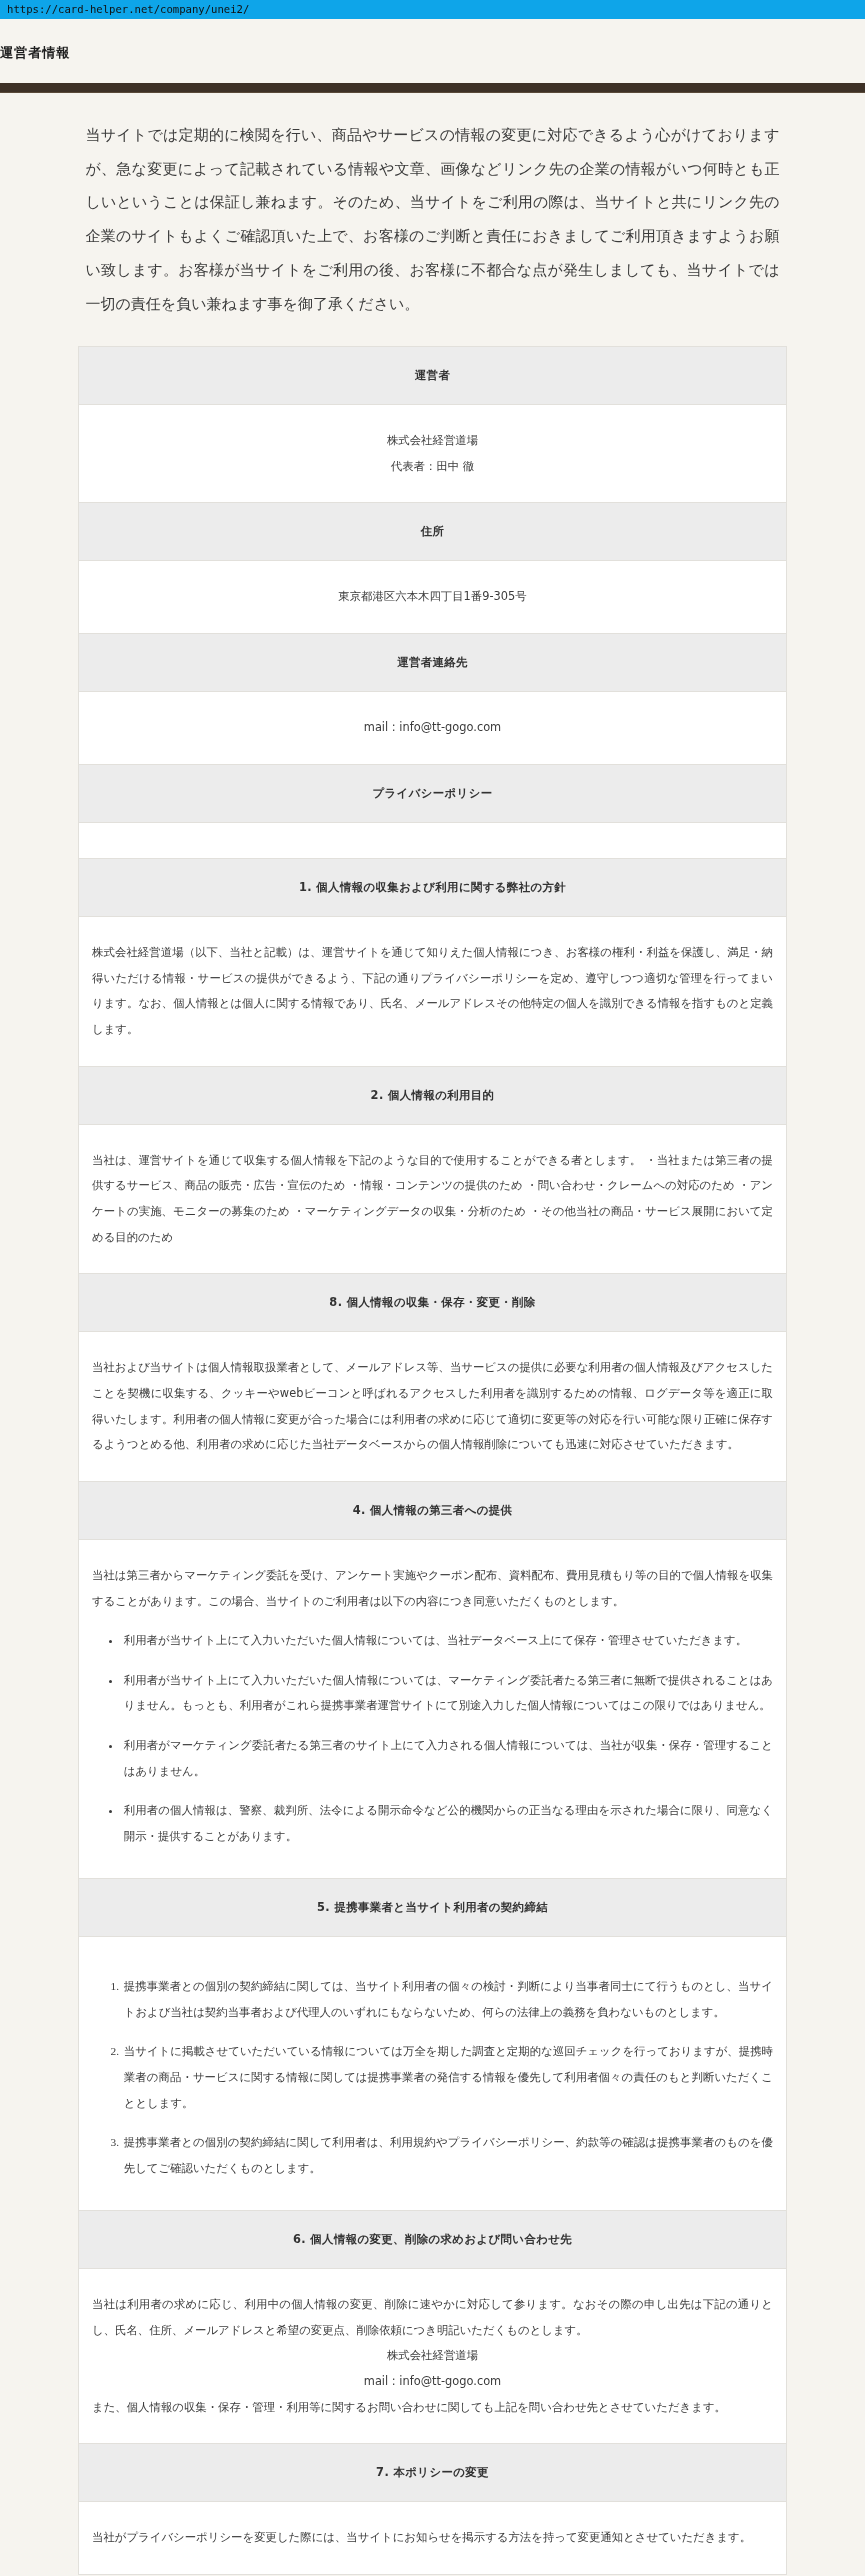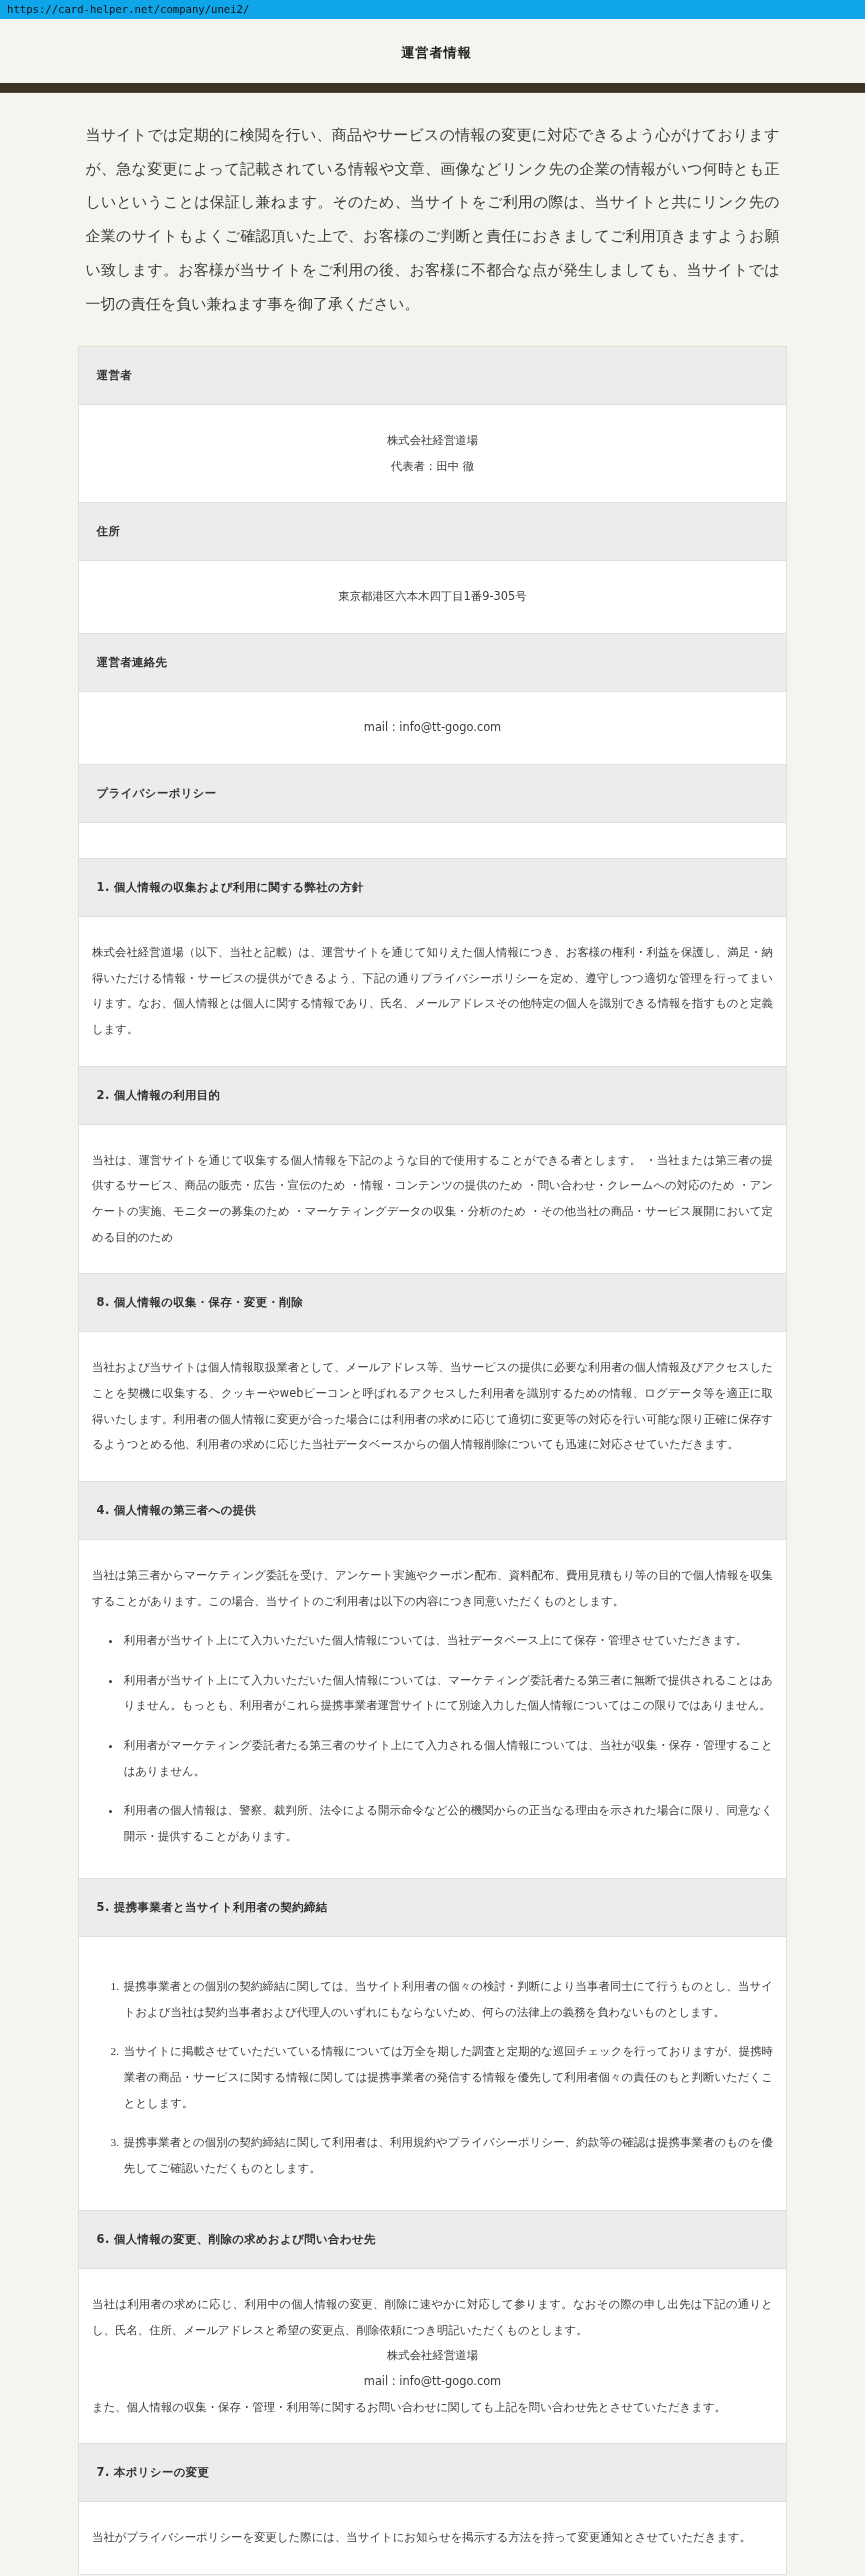--- a/index.html
+++ b/index.html
@@ -18,26 +18,25 @@
   .url-bar {
     background: #0ea5e9;
     padding: 2.6px 7px 3.5px 7px;
     font-family: "DejaVu Sans Mono", monospace;
     font-size: 10.6px;
     color: #111;
     line-height: 1.2;
   }
   
   .page-title {
-    text-align: center;
     font-size: 13.2px;
     font-weight: bold;
     color: #1f1f1f;
     margin: 0;
-    padding: 25px 0 21px 8px;
+    padding: 25px 0 21px 0;
     letter-spacing: 0.9px;
   }
   
   .divider-bar {
     height: 8.8px;
     background: #3e3126;
     border-bottom: 0.9px solid #5a4a3a;
   }
   
   .intro-wrap {
@@ -63,21 +62,21 @@
     border: 0.9px solid #d9d7d3;
     background: #ffffff;
   }
   table.info-table td {
     border: 1.8px solid #e2e0db;
     font-size: 11.4px;
     vertical-align: middle;
   }
   td.th-cell {
     background: #ececec;
-    text-align: left;
+    text-align: center;
     font-weight: bold;
     color: #333333;
     padding: 21px 17.6px;
     letter-spacing: 0.4px;
   }
   td.td-cell {
     background: #ffffff;
     padding: 23px 13px;
     line-height: 2.25;
     color: #3b3b3b;

